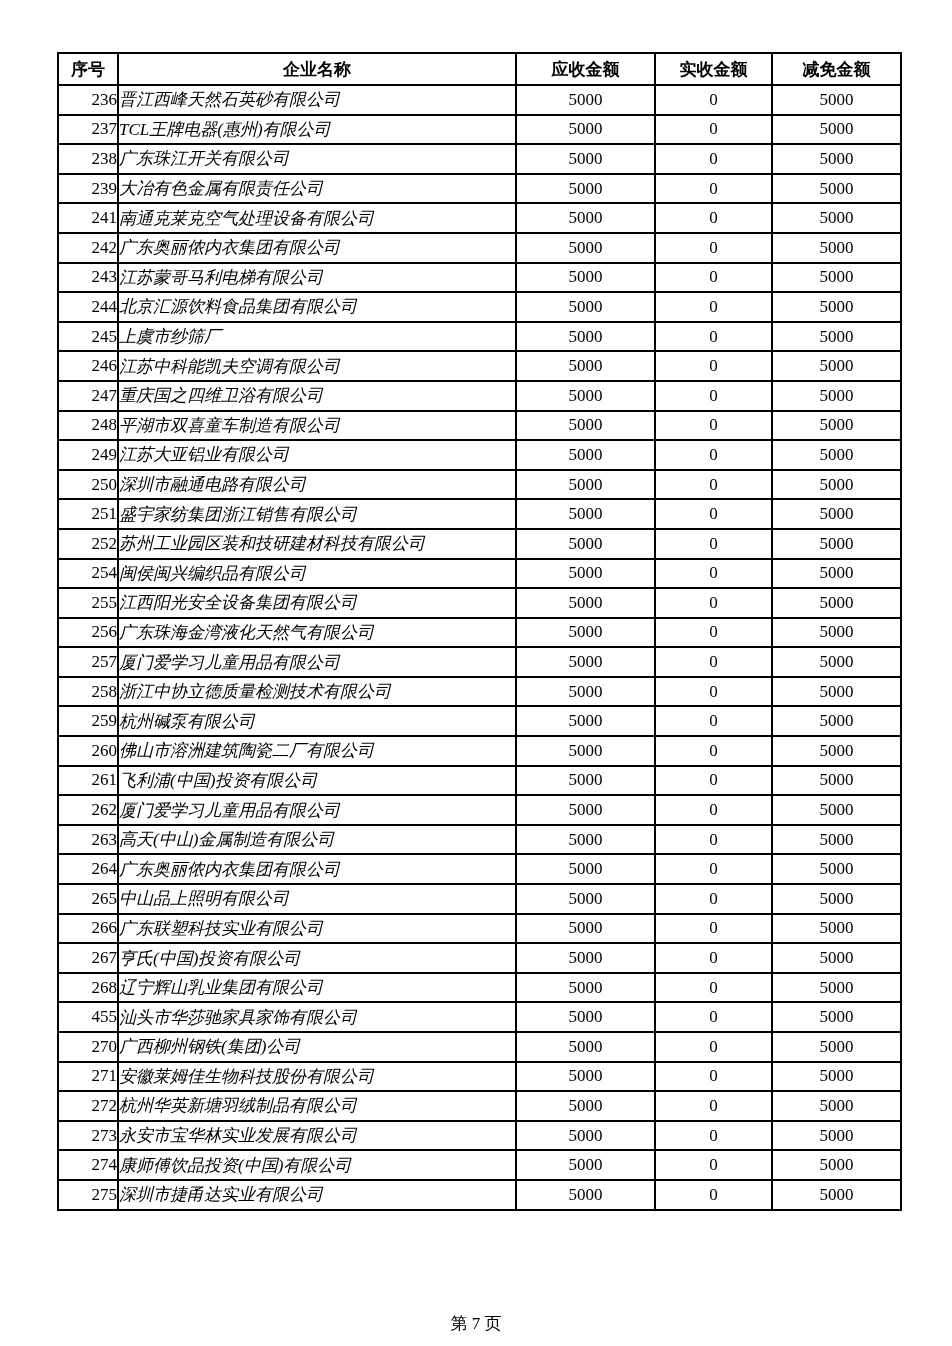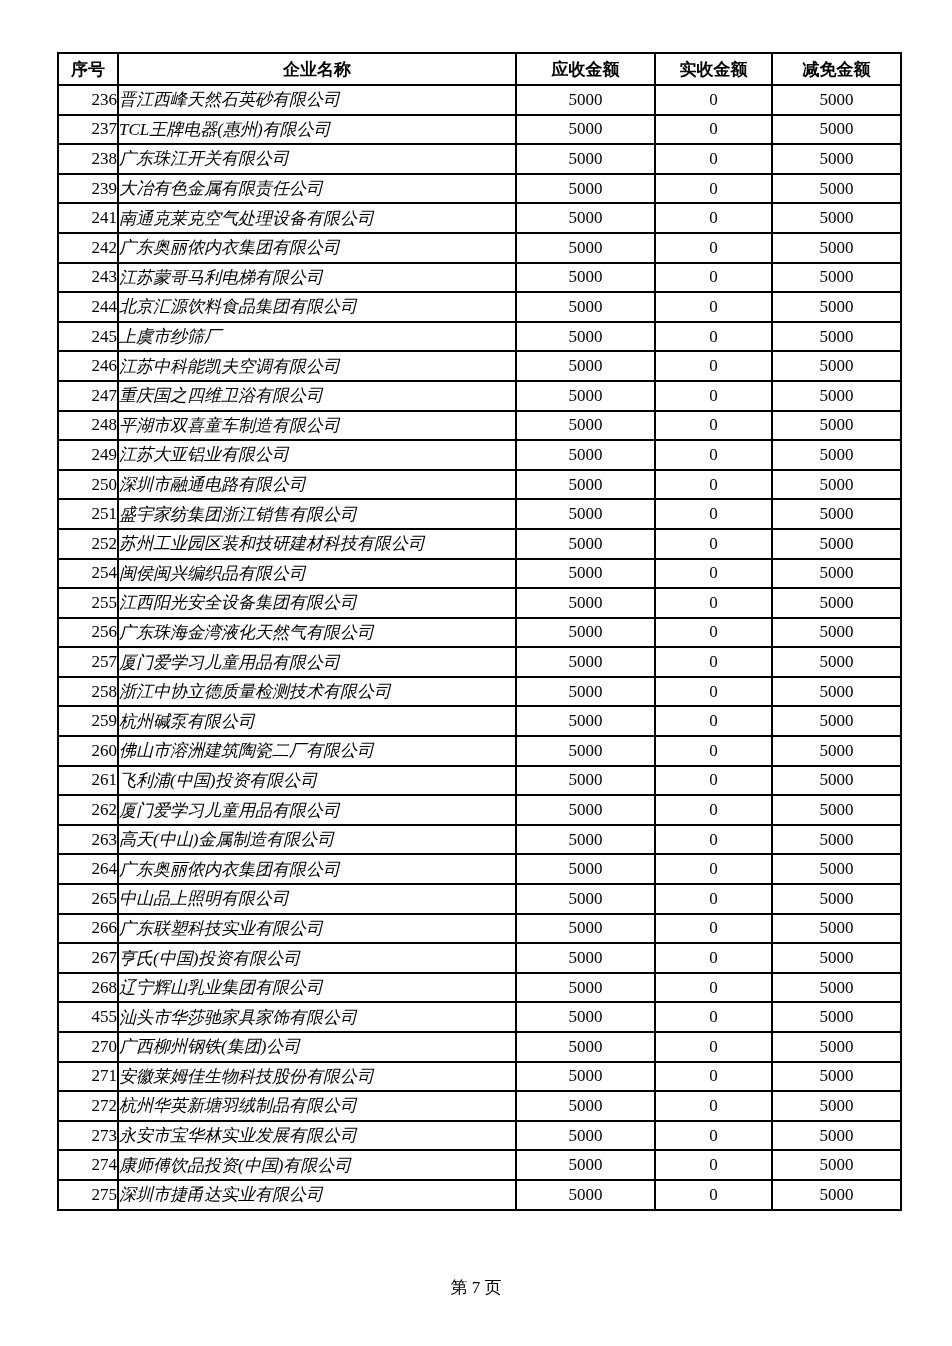--- a/index.html
+++ b/index.html
@@ -45,21 +45,21 @@
     height: 29.6px;
     font-size: 17px;
     vertical-align: middle;
   }
   td.col-no   { text-align: right; }
   td.col-name { text-align: left; padding-left: 7px; font-style: italic; }
   td.col-amt  { text-align: center; }
   .page-footer {
     position: absolute;
     left: 0;
-    top: 1276px;
+    top: 1312px;
     width: 952px;
     text-align: center;
     font-size: 17px;
     color: #000000;
   }
 </style>
 </head>
 <body>
 
 <div class="page">

